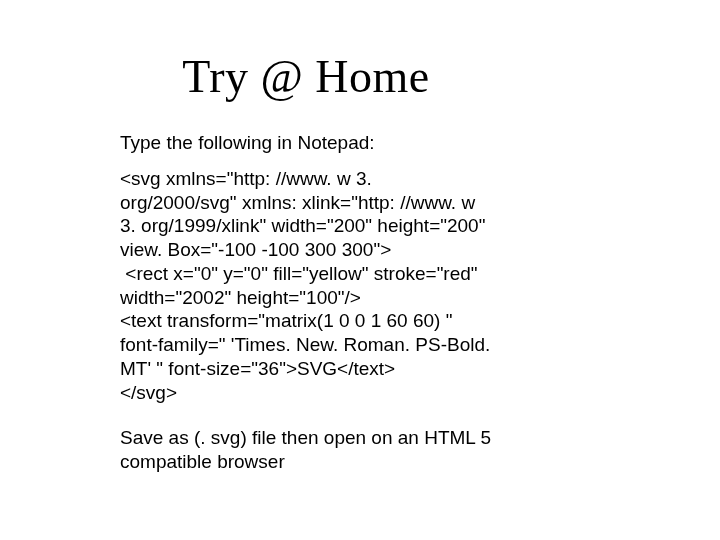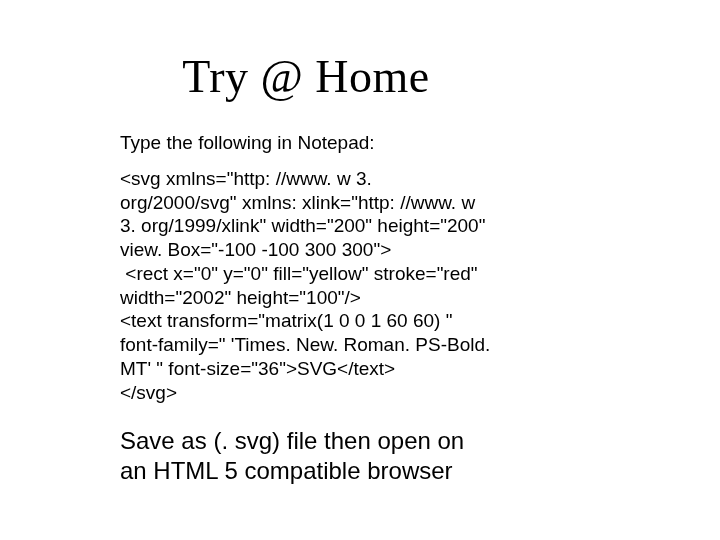--- a/index.html
+++ b/index.html
@@ -33,21 +33,21 @@
   }
   .codeblock {
     font-size: 19px;
     line-height: 1.25;
     margin: 0 0 22px 0;
     white-space: pre-wrap;
     word-break: break-word;
     font-family: Arial, Helvetica, sans-serif;
   }
   .footnote {
-    font-size: 24px;
+    font-size: 19px;
     line-height: 1.25;
     margin: 0;
   }
 </style>
 </head>
 <body>
 
 <div class="slide">
   <h1 class="title">Try @ Home</h1>
 

